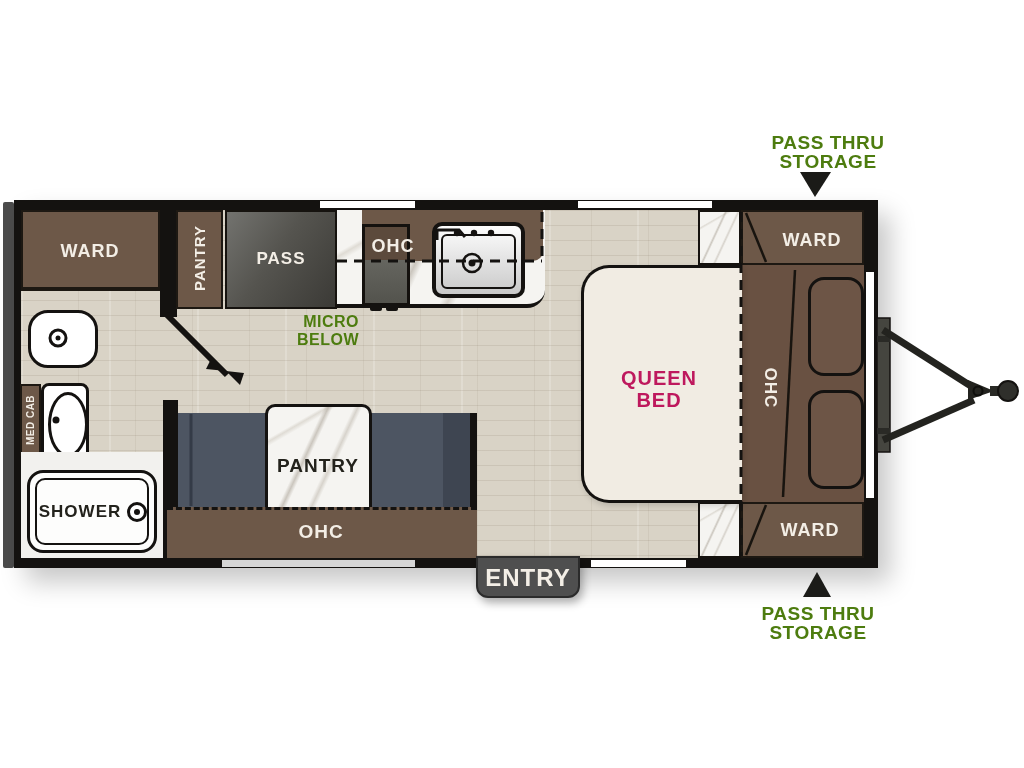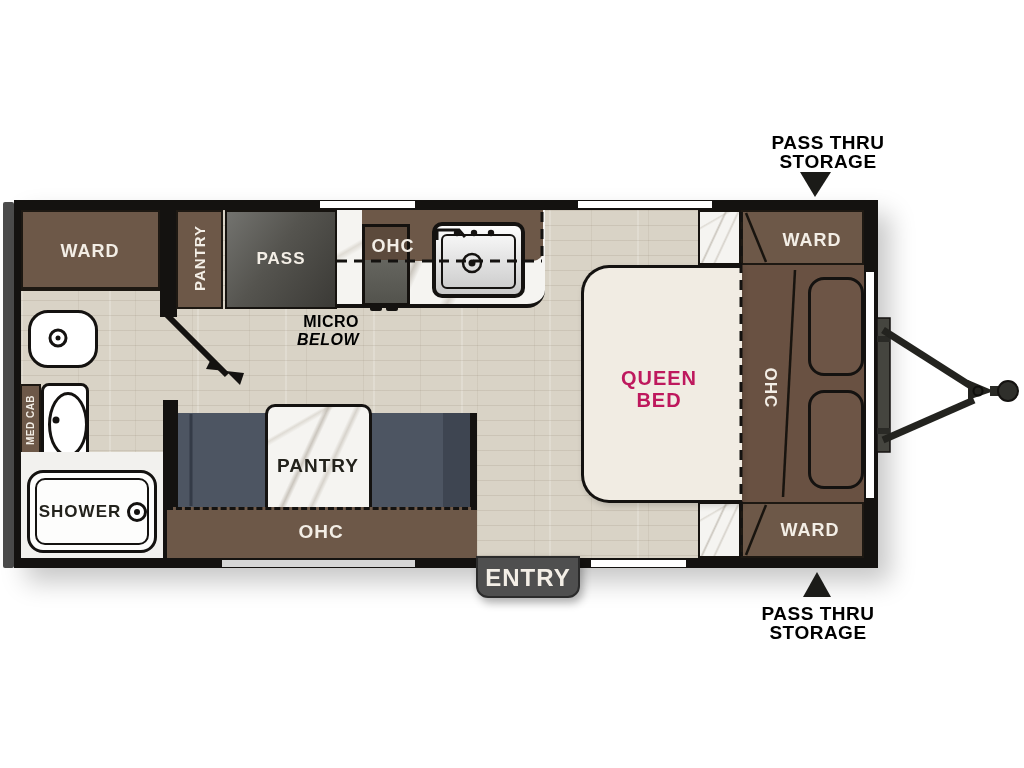--- a/index.html
+++ b/index.html
@@ -24,21 +24,21 @@
       linear-gradient(115deg, transparent 38%, rgba(168,160,148,.55) 41%, transparent 44%,
                       transparent 58%, rgba(178,170,158,.45) 61%, transparent 64%),
       linear-gradient(150deg, transparent 20%, rgba(190,183,170,.4) 22%, transparent 25%);}
   
   .lbl{position:absolute;transform:translate(-50%,-50%);font-weight:bold;white-space:nowrap;
        letter-spacing:1px;color:#f3eee6;}
   .lbl.dark{color:#23221c;}
   .rot-ccw{transform:translate(-50%,-50%) rotate(-90deg);}
   .rot-cw{transform:translate(-50%,-50%) rotate(90deg);}
   .lbl-block{position:absolute;transform:translate(-50%,-50%);font-weight:bold;text-align:center;
-       color:#000000;letter-spacing:.5px;}
+       color:#4d7c0f;letter-spacing:.5px;}
   svg.overlay{position:absolute;left:0;top:0;width:1024px;height:768px;pointer-events:none;}
 </style>
 </head>
 <body>
 
 <div id="stage">
 
   <div class="abs" id="rear-bumper"></div>
 
   <div class="abs" id="trailer-body"></div>
@@ -155,21 +155,21 @@
     <polygon points="800,172 831,172 815,197" fill="#1b1b18"></polygon>
     <polygon points="803,597 831,597 817,572" fill="#1b1b18"></polygon>
   </svg>
 
   <div class="lbl" style="left:90px;top:251px;font-size:18px;">WARD</div>
   <div class="lbl rot-ccw" style="left:199px;top:258px;font-size:15px;">PANTRY</div>
   <div class="lbl" style="left:281px;top:259px;font-size:17px;">PASS</div>
   <div class="lbl" style="left:393px;top:246px;font-size:18px;">OHC</div>
   <div class="lbl-block" style="left:328px;top:331px;font-size:16px;line-height:18px;">
     <span style="display:block;text-align:right;">MICRO</span>
-    <span style="display:block;font-style:italic;">BELOW</span>
+    <span style="display:block;">BELOW</span>
   </div>
   <div class="lbl rot-ccw" style="left:30px;top:420px;font-size:10px;letter-spacing:.5px;">MED CAB</div>
   <div class="lbl dark" style="left:80px;top:512px;font-size:17px;">SHOWER</div>
   <div class="lbl dark" style="left:318px;top:466px;font-size:19px;">PANTRY</div>
   <div class="lbl" style="left:321px;top:532px;font-size:19px;">OHC</div>
   <div class="lbl" style="left:528px;top:578px;font-size:24px;">ENTRY</div>
   <div class="lbl-block" style="left:659px;top:389px;font-size:20px;line-height:22px;color:#be185d;letter-spacing:1px;">
     <span style="display:block;">QUEEN</span>
     <span style="display:block;text-align:center;">BED</span>
   </div>

